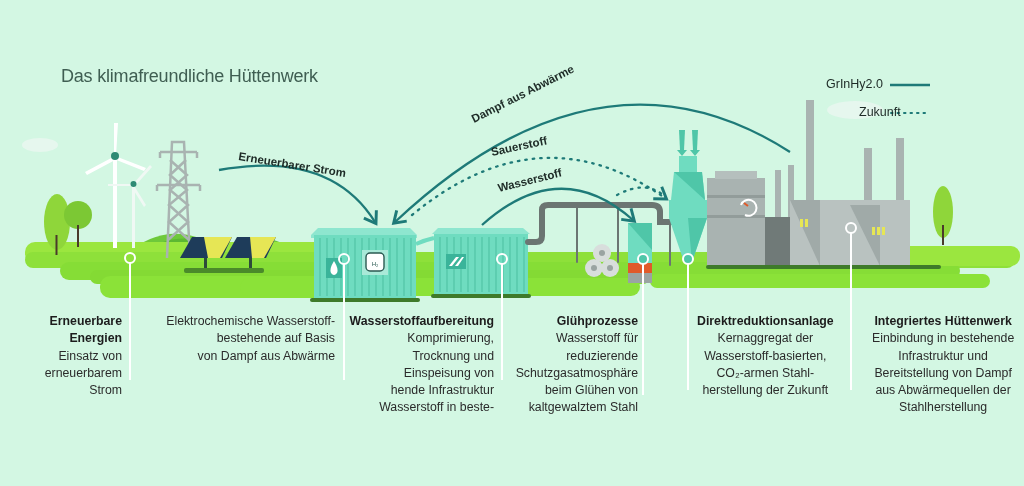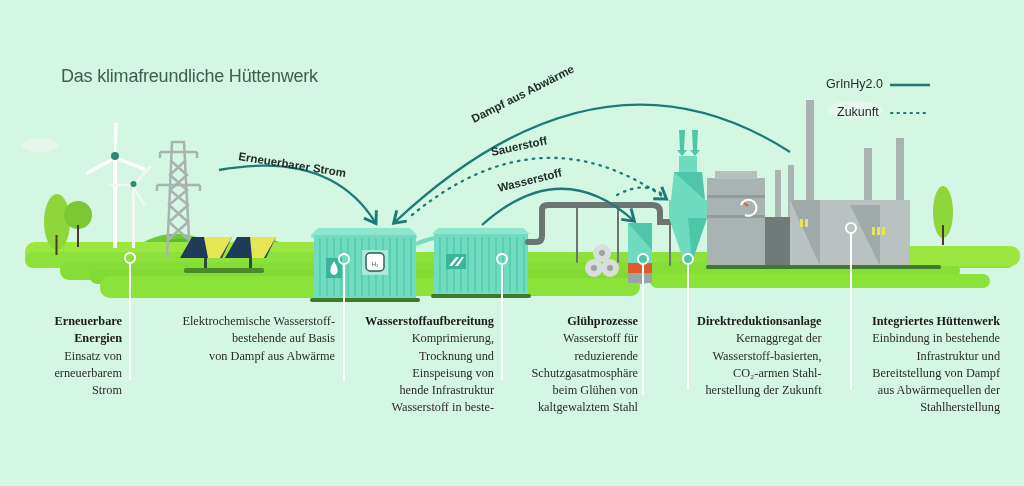--- a/index.html
+++ b/index.html
@@ -1,23 +1,23 @@
 <!DOCTYPE html>
 <html><head>
 <meta charset="utf-8">
 <style>
   html,body{margin:0;padding:0;}
   body{width:1024px;height:486px;overflow:hidden;background:#d3f7e3;font-family:"DejaVu Sans",sans-serif;position:relative;}
   .title{position:absolute;left:61px;top:66px;font-family:Liberation Sans, sans-serif;font-size:18px;color:#3f5e52;letter-spacing:-0.2px;}
   svg.scene{position:absolute;left:0;top:0;}
   .legend-label{position:absolute;font-family:"Liberation Sans",sans-serif;font-weight:normal;font-size:12.5px;color:#1d2a26;}
-  .col{position:absolute;top:313px;font-family:Liberation Serif, serif;font-size:12.3px;line-height:17.3px;color:#2b2b2b;}
+  .col{position:absolute;top:313px;font-family:Liberation Sans, sans-serif;font-size:12.3px;line-height:17.3px;color:#2b2b2b;}
   .col .h{font-weight:bold;color:#1c1c1c;}
   .col.right{text-align:right;}
-  .col.left{text-align:right;}
+  .col.left{text-align:center;}
   .col div{white-space:nowrap;}
   .arc-label{font-family:"Liberation Sans",sans-serif;font-weight:bold;font-size:11.5px;fill:#1d2a26;}
 </style>
 </head>
 <body>
 
 <div class="title">Das klimafreundliche Hüttenwerk</div>
 
 <svg class="scene" width="1024" height="486" viewBox="0 0 1024 486">
   <defs>
@@ -227,21 +227,21 @@
     <circle cx="643" cy="259" r="5" fill="#4fc6a8"></circle>
       <line x1="643" y1="264" x2="643" y2="395"></line>
     <circle cx="688" cy="259" r="5" fill="#4fc6a8"></circle>
       <line x1="688" y1="264" x2="688" y2="390"></line>
     <circle cx="851" cy="228" r="5"></circle>
       <line x1="851" y1="233" x2="851" y2="390"></line>
   </g>
 </svg>
 
 <div class="legend-label" style="left:826px;top:77px;">GrInHy2.0</div>
-<div class="legend-label" style="left:837px;top:105px;">Zukunft</div>
+<div class="legend-label" style="left:859px;top:105px;">Zukunft</div>
 
 <div class="col right" style="right:902px;">
   <div class="h">Erneuerbare</div>
   <div class="h">Energien</div>
   <div>Einsatz von</div>
   <div>erneuerbarem</div>
   <div>Strom</div>
 </div>
 
 <div class="col right" style="right:689px;">

